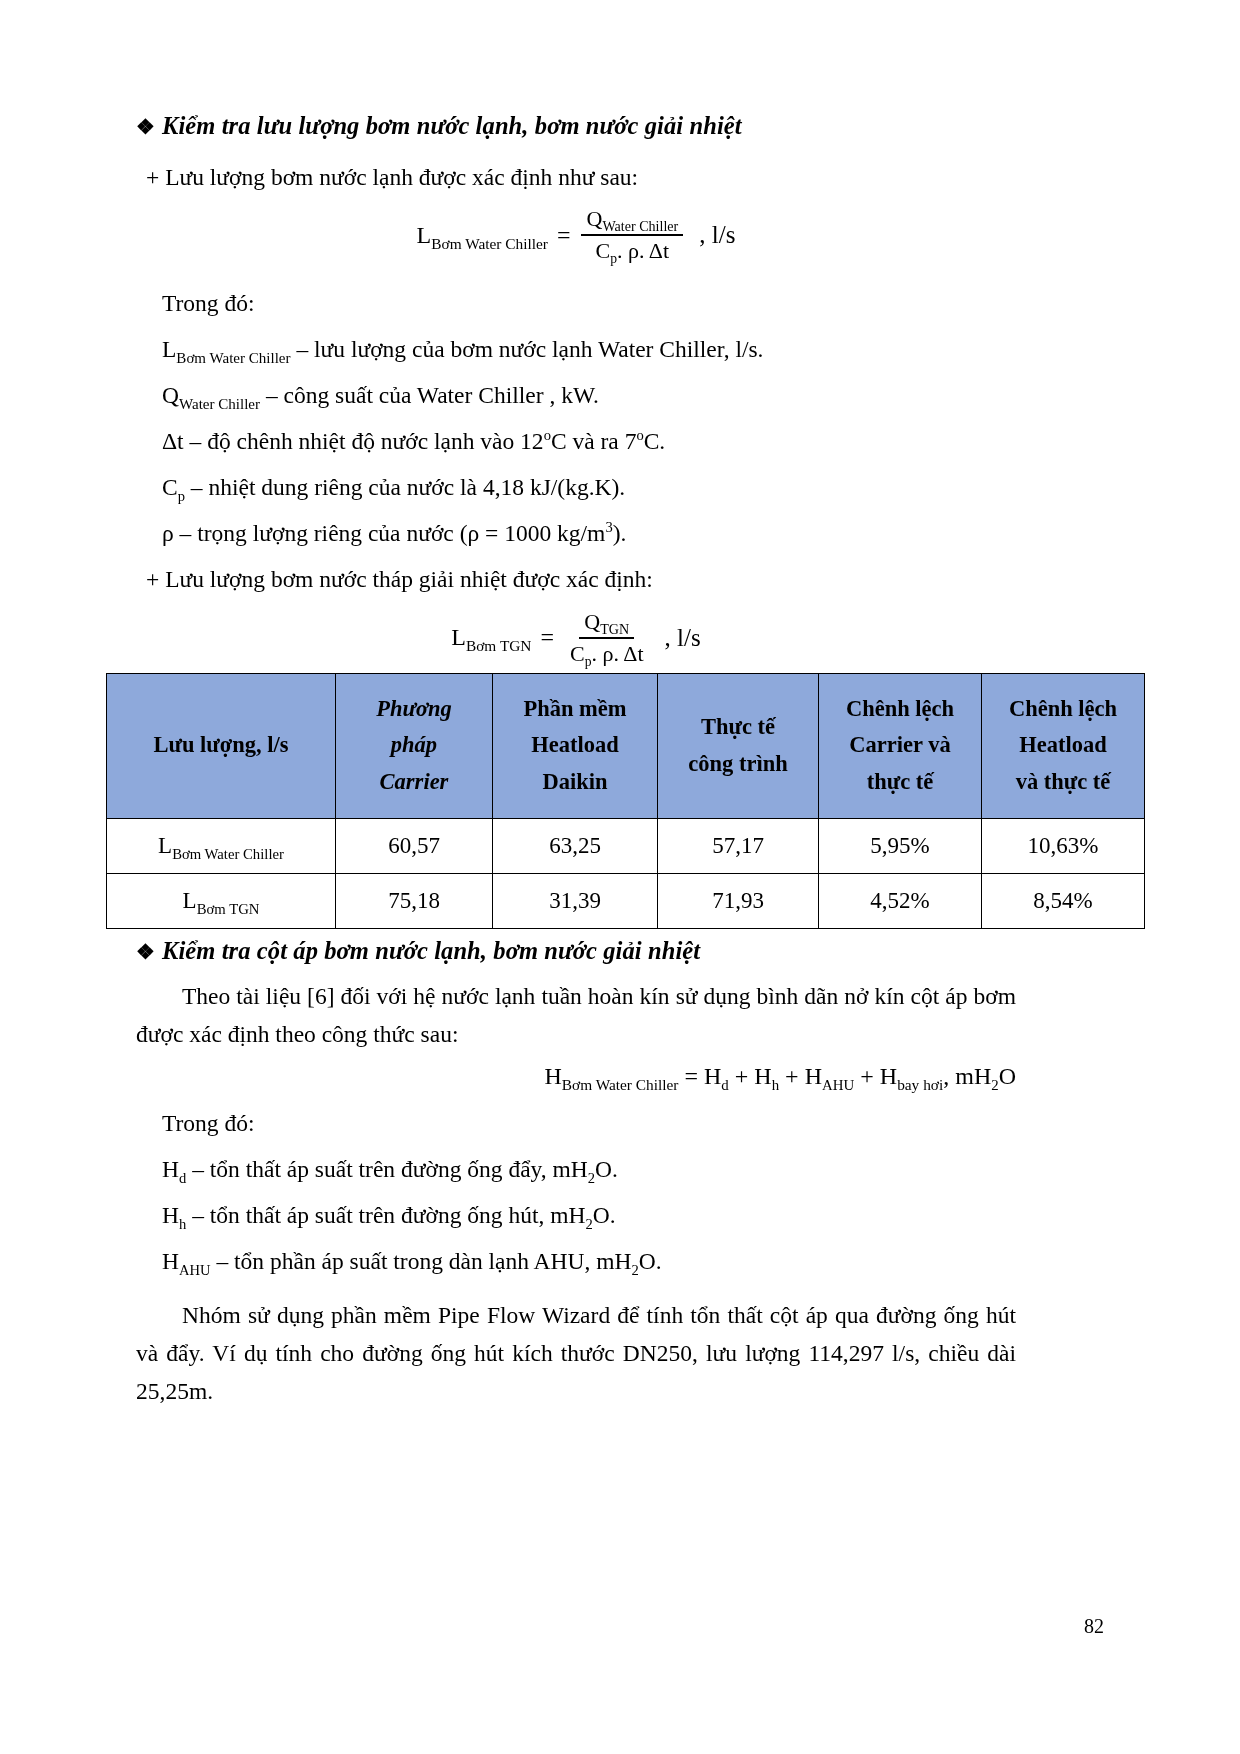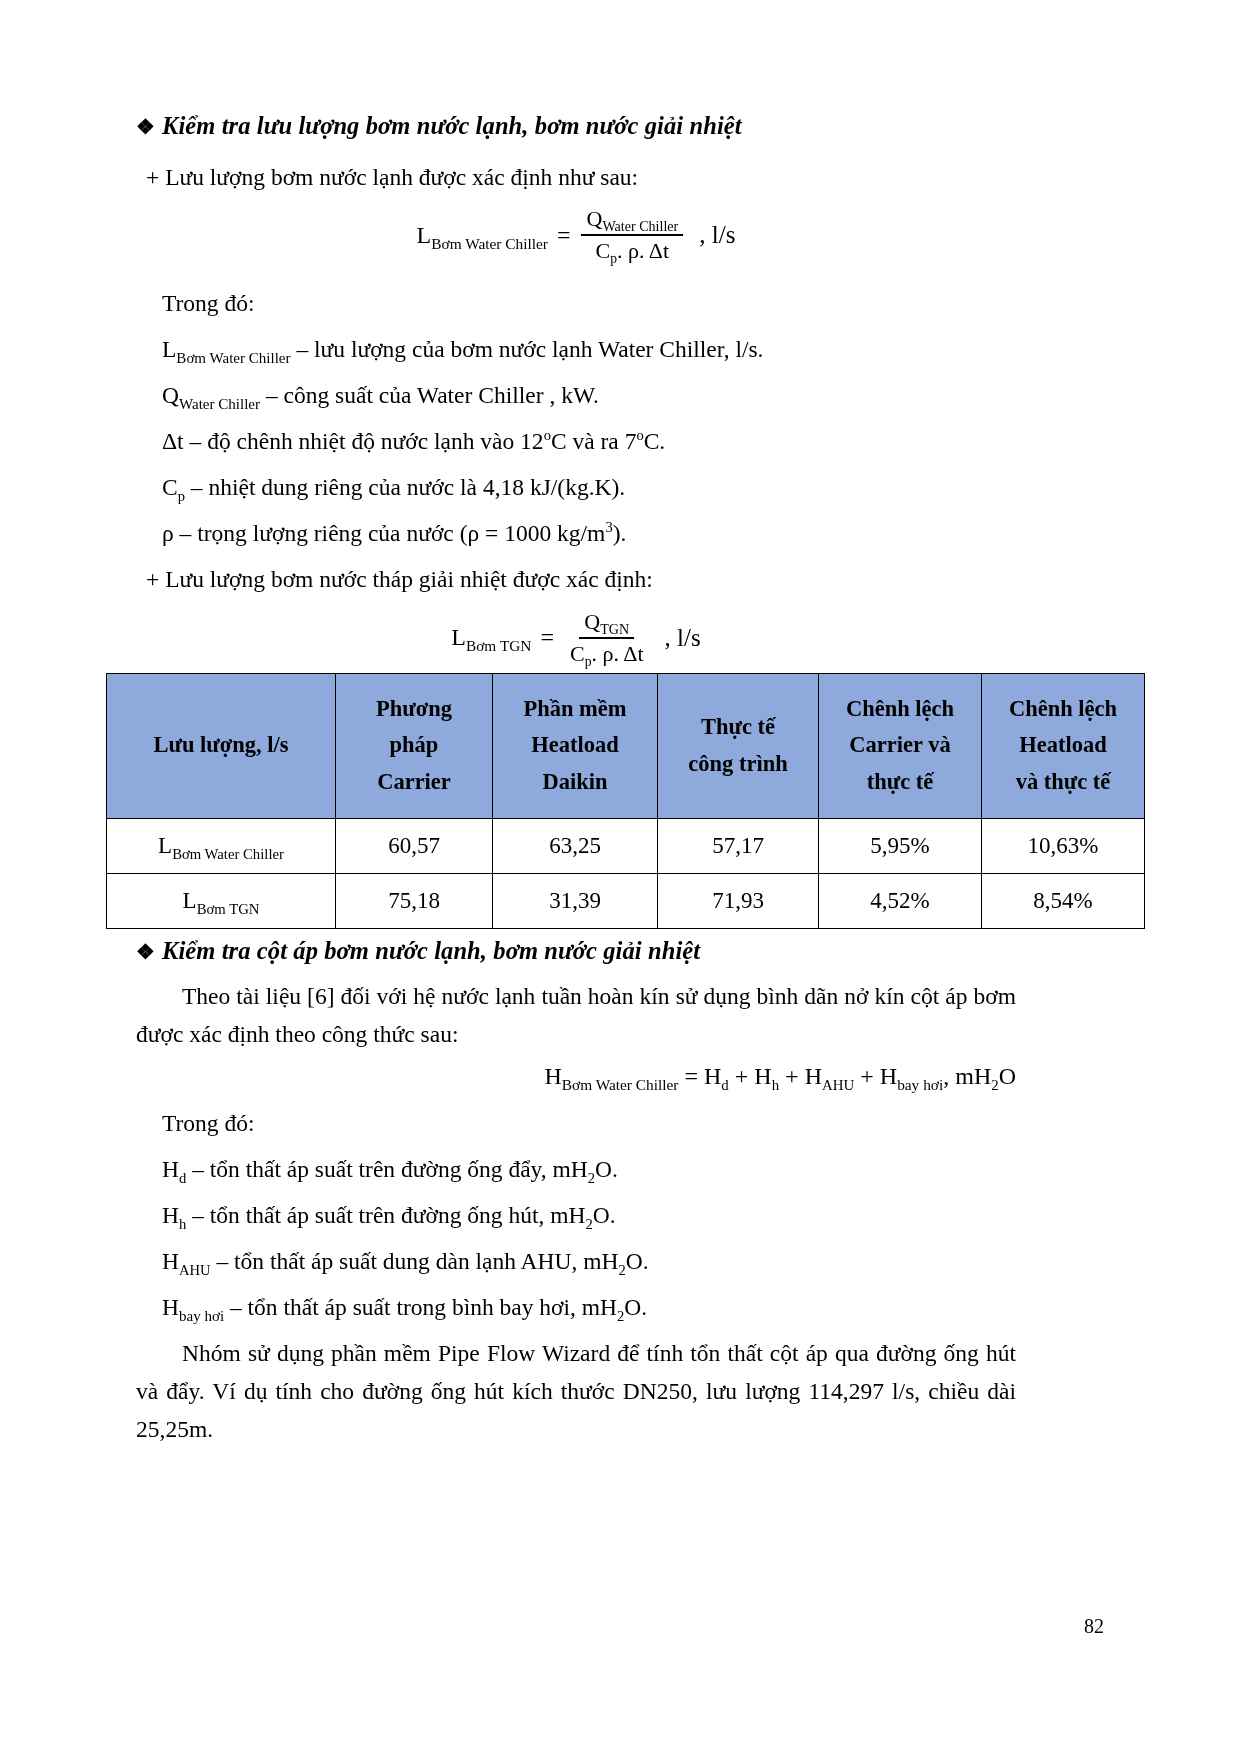--- a/index.html
+++ b/index.html
@@ -134,21 +134,21 @@
     padding: 4px 2px;
   }
   table.cmp tbody td {
     background: #ffffff;
     font-weight: normal;
     font-size: 23px;
     height: 46px;
     padding: 4px 2px;
   }
   .col-0 { width: 224px; }
-  .col-1 { width: 152px; }
+  .col-1 { width: 152px; font-style: italic; }
   .col-2 { width: 160px; }
   .col-3 { width: 156px; }
   .col-4 { width: 158px; }
   .col-5 { width: 158px; }
 
   .hdr-line { display: block; }
 
   
   .page-number {
     position: absolute;
@@ -314,28 +314,25 @@
 
     <div class="spacer-8"></div>
 
     <p class="body indent-var">
       <span>H</span><sub>h</sub><span> – tổn thất áp suất trên đường ống hút, mH</span><sub>2</sub><span>O.</span>
     </p>
 
     <div class="spacer-8"></div>
 
     <p class="body indent-var">
-      <span>H</span><sub>AHU</sub><span> – tổn thất áp suất dung dàn lạnh AHU, mH</span><sub>2</sub><span>O.</span>
-    </p>
-
-    <div class="spacer-8"></div>
-
-    <p class="body indent-var">
-      <span>H</span><sub class="smallcap">bay hơi</sub><span> – tổn thất áp suất trong bình bay hơi, mH</span><sub>2</sub><span>O.</span>
-    </p>
+      <span>H</span><sub>AHU</sub><span> – tổn phần áp suất trong dàn lạnh AHU, mH</span><sub>2</sub><span>O.</span>
+    </p>
+
+    <div class="spacer-8"></div>
+
 
     <div class="spacer-8"></div>
 
     <p class="body indent-para">Nhóm sử dụng phần mềm Pipe Flow Wizard để tính tổn thất cột áp qua đường ống hút và đẩy. Ví dụ tính cho đường ống hút kích thước DN250, lưu lượng 114,297 l/s, chiều dài 25,25m.</p>
 
   </div>
 
   <div class="page-number">82</div>
 </div>
 

